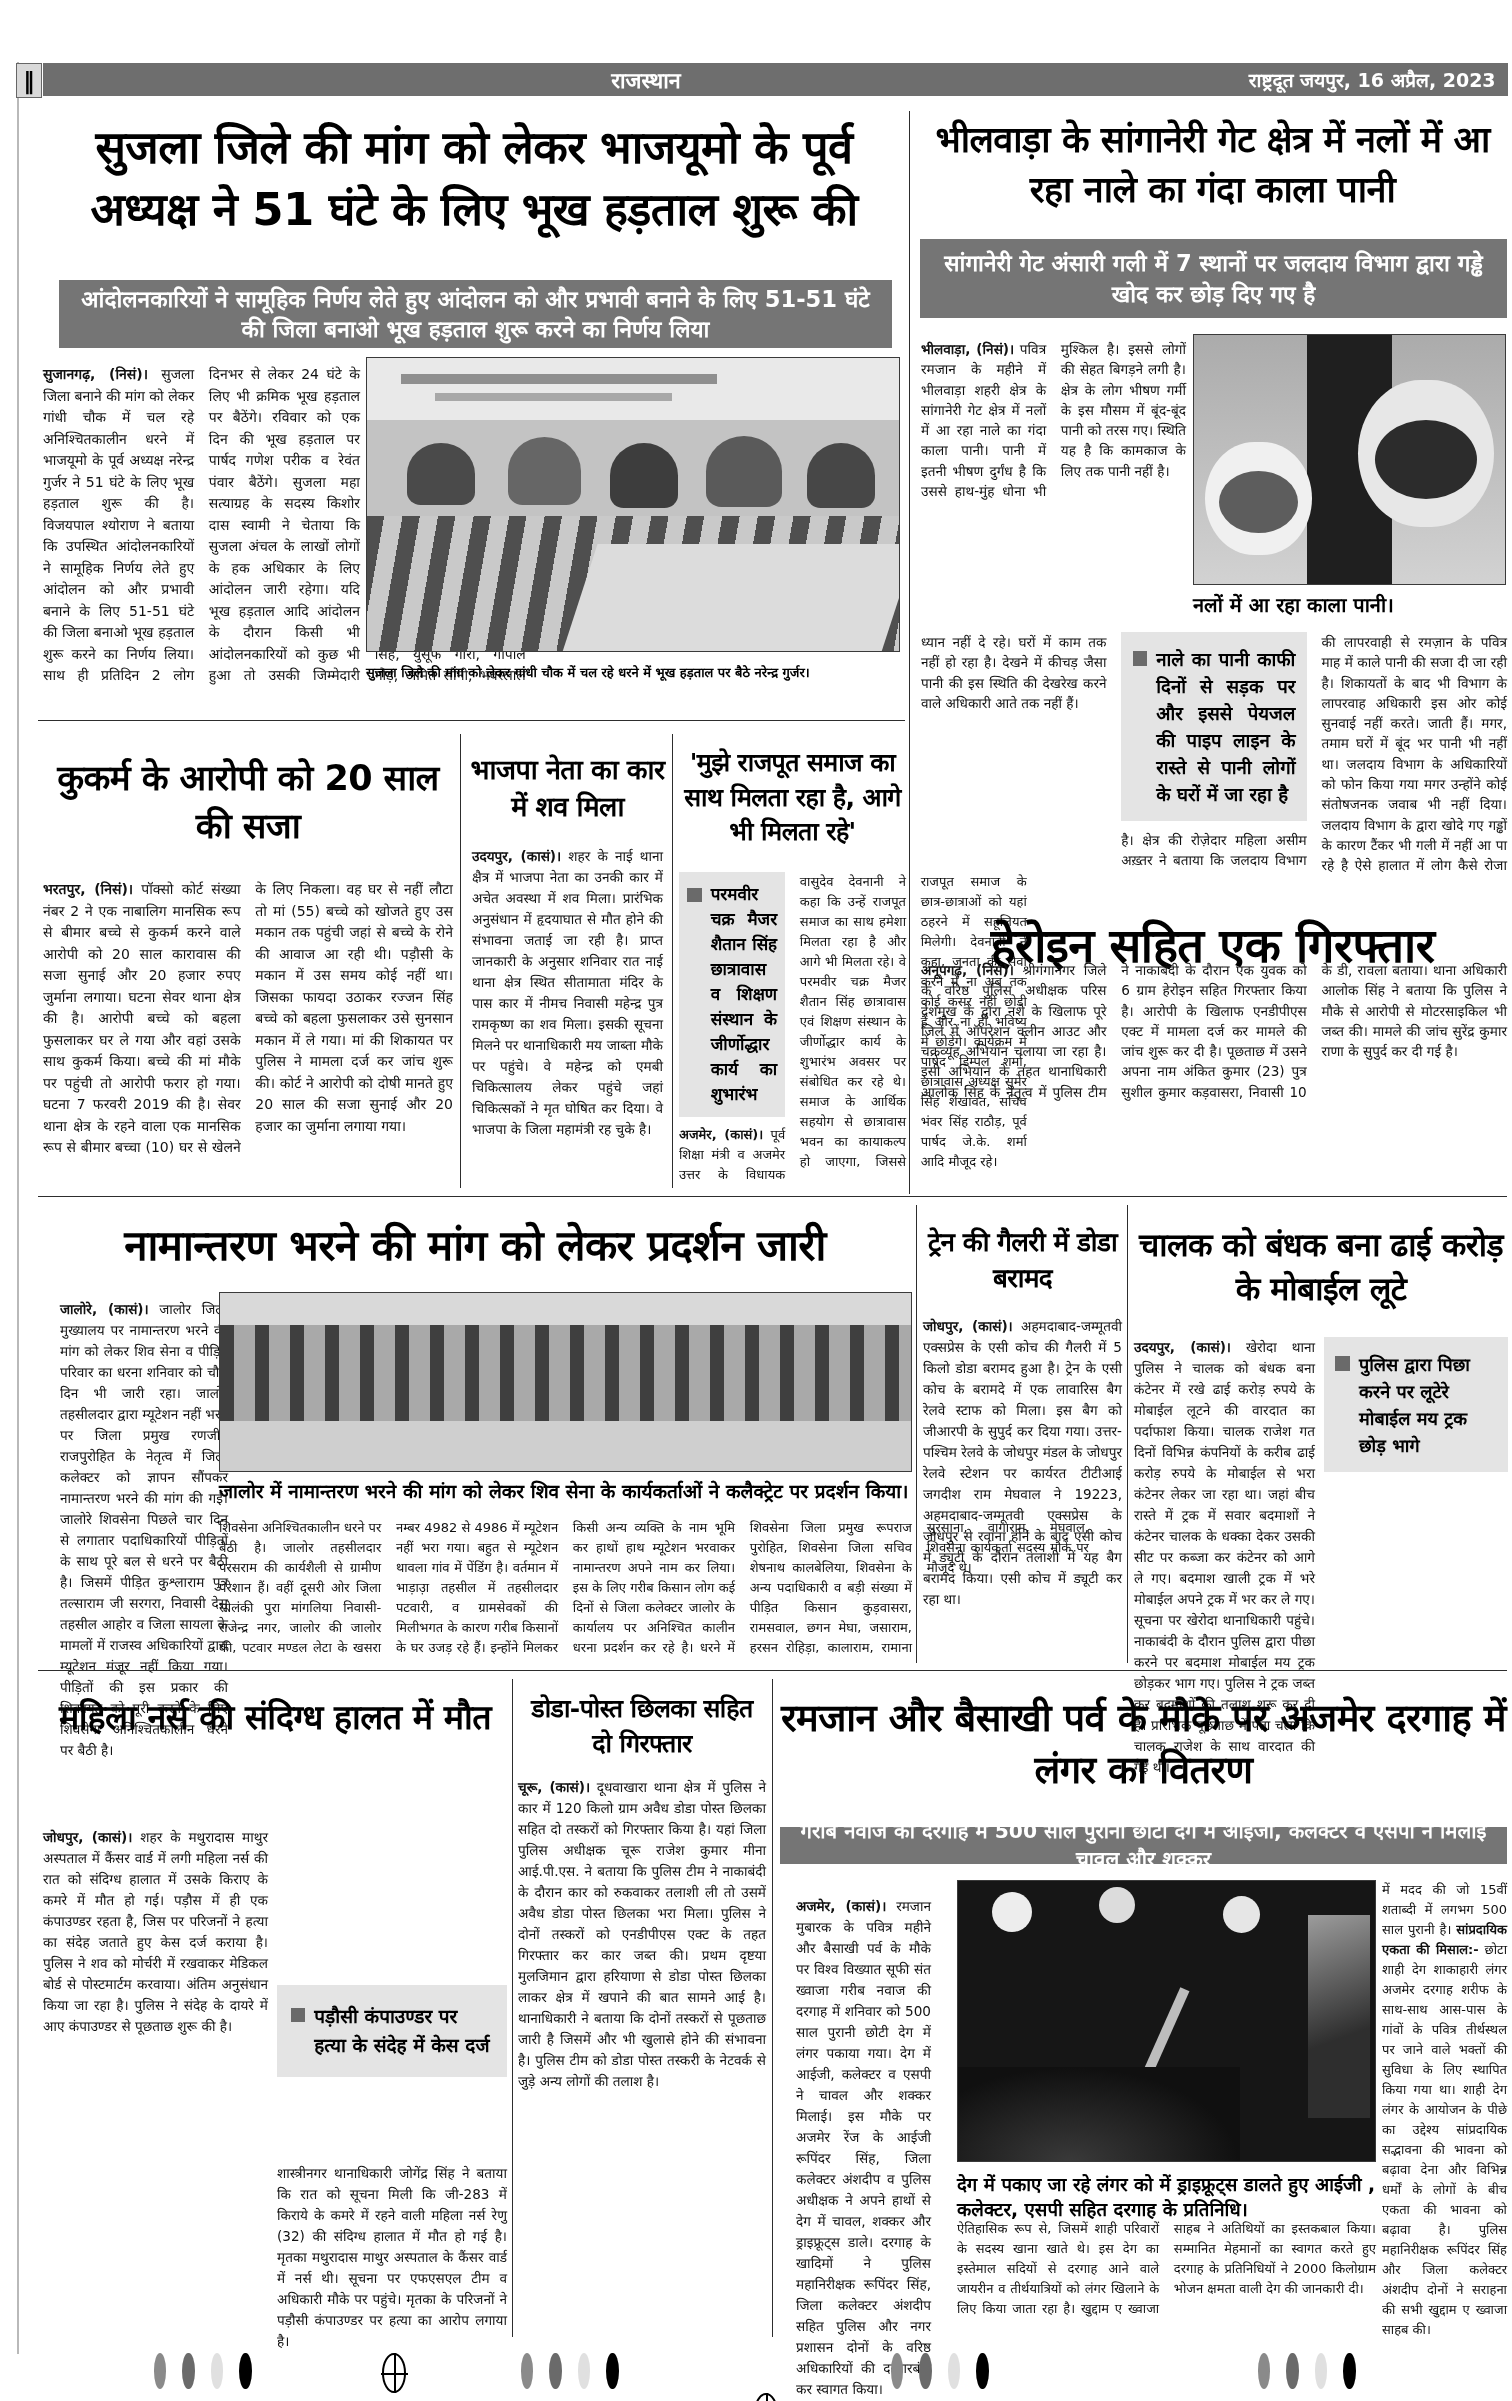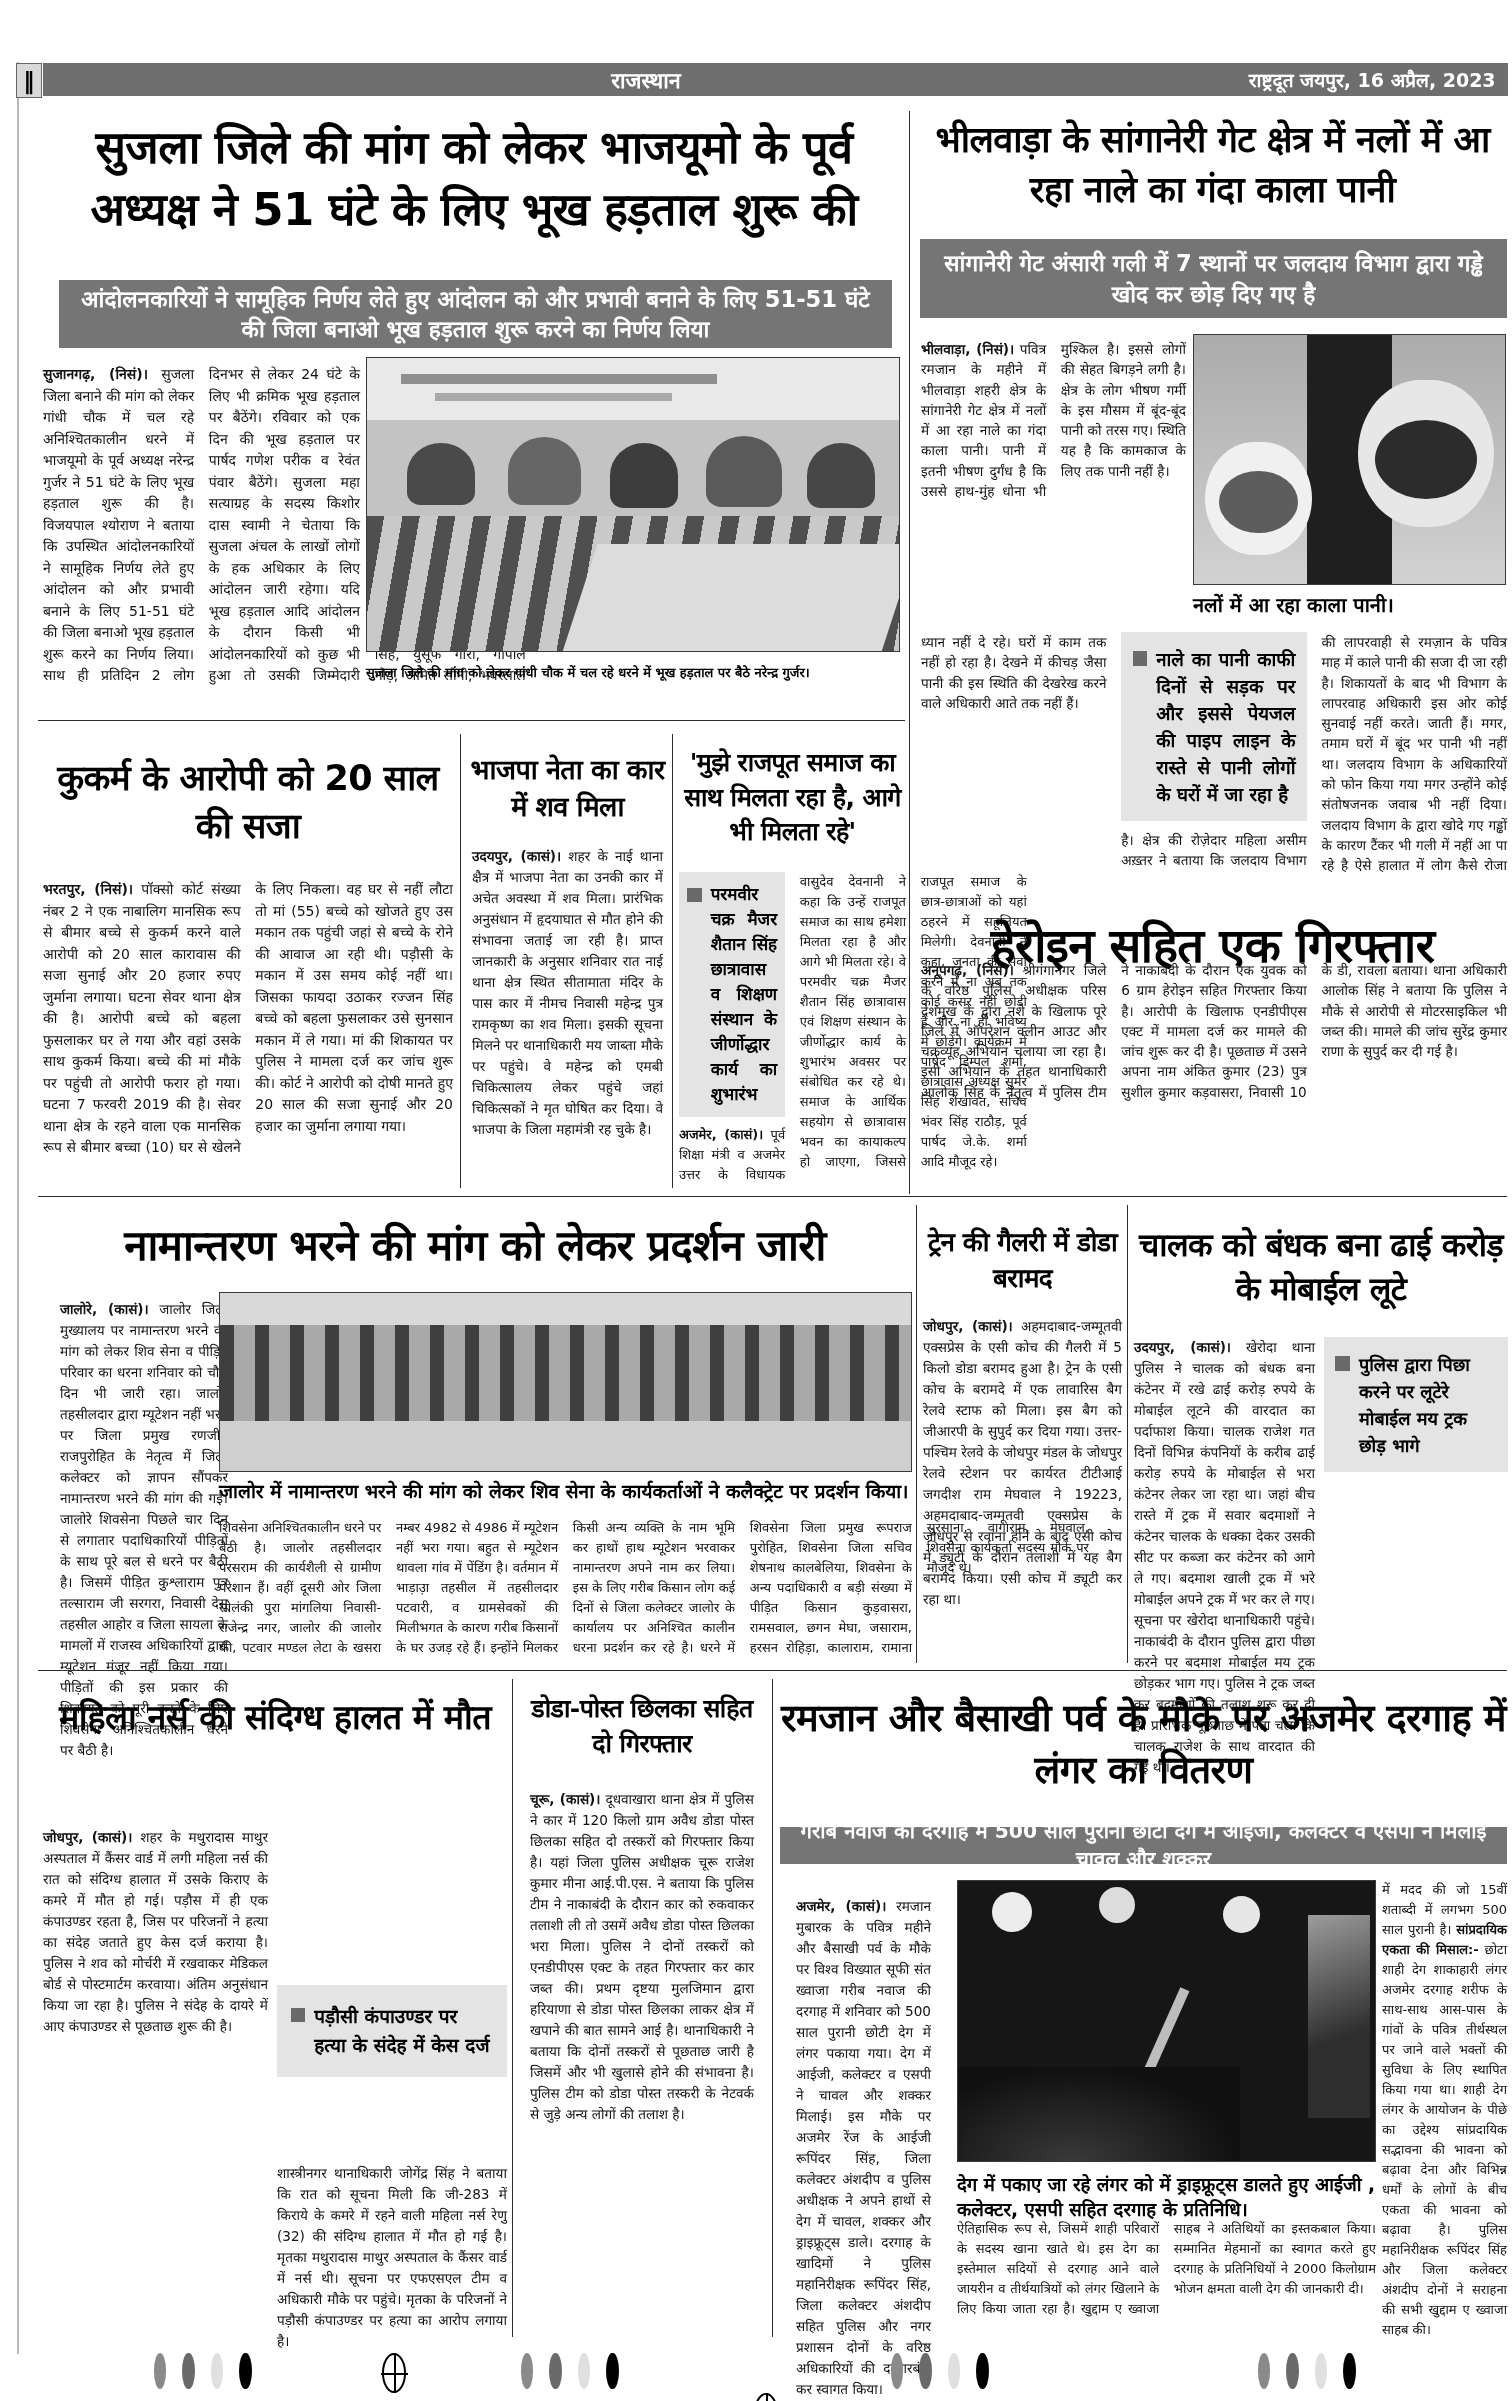--- a/index.html
+++ b/index.html
@@ -184,21 +184,21 @@
     </div>
   </div>
   <div class="abs body" style="left:277px;top:2163px;width:230px;height:173px;font-size:13.6px;line-height:21px">
     <p style="margin:0"><span>शास्त्रीनगर थानाधिकारी जोगेंद्र सिंह ने बताया कि रात को सूचना मिली कि जी-283 में किराये के कमरे में रहने वाली महिला नर्स रेणु (32) की संदिग्ध हालात में मौत हो गई है। मृतका मथुरादास माथुर अस्पताल के कैंसर वार्ड में नर्स थी। सूचना पर एफएसएल टीम व अधिकारी मौके पर पहुंचे। मृतका के परिजनों ने पड़ौसी कंपाउण्डर पर हत्या का आरोप लगाया है।</span></p>
   </div>
 
   <div class="abs vr" style="left:512px;top:1679px;height:658px"></div>
 
   <div class="abs hl" style="left:518px;top:1692px;width:248px;font-size:25px">डोडा-पोस्त छिलका सहित दो गिरफ्तार</div>
   <div class="abs body" style="left:518px;top:1777px;width:248px;height:558px;font-size:13.6px;line-height:21px">
-    <p style="margin:12px"><b class="dl">चूरू, (कासं)।</b>
+    <p style="margin:0"><b class="dl">चूरू, (कासं)।</b>
     <span>दूधवाखारा थाना क्षेत्र में पुलिस ने कार में 120 किलो ग्राम अवैध डोडा पोस्त छिलका सहित दो तस्करों को गिरफ्तार किया है। यहां जिला पुलिस अधीक्षक चूरू राजेश कुमार मीना आई.पी.एस. ने बताया कि पुलिस टीम ने नाकाबंदी के दौरान कार को रुकवाकर तलाशी ली तो उसमें अवैध डोडा पोस्त छिलका भरा मिला। पुलिस ने दोनों तस्करों को एनडीपीएस एक्ट के तहत गिरफ्तार कर कार जब्त की। प्रथम दृष्टया मुलजिमान द्वारा हरियाणा से डोडा पोस्त छिलका लाकर क्षेत्र में खपाने की बात सामने आई है। थानाधिकारी ने बताया कि दोनों तस्करों से पूछताछ जारी है जिसमें और भी खुलासे होने की संभावना है। पुलिस टीम को डोडा पोस्त तस्करी के नेटवर्क से जुड़े अन्य लोगों की तलाश है।</span></p>
   </div>
 
   <div class="abs vr" style="left:772px;top:1679px;height:658px"></div>
 
   <div class="abs hl" style="left:780px;top:1692px;width:727px;font-size:38px">रमजान और बैसाखी पर्व के मौके पर अजमेर दरगाह में लंगर का वितरण</div>
   <div class="abs subbar" style="left:780px;top:1827px;width:727px;height:37px;font-size:20.3px">गरीब नवाज की दरगाह में 500 साल पुरानी छोटी देग में आईजी, कलेक्टर व एसपी ने मिलाई चावल और शक्कर</div>
   <div class="abs body" style="left:780px;top:1880px;width:167px;height:455px;font-size:13.6px;line-height:21px">
     <p style="margin:16px"><b class="dl">अजमेर, (कासं)।</b>
     <span>रमजान मुबारक के पवित्र महीने और बैसाखी पर्व के मौके पर विश्व विख्यात सूफी संत ख्वाजा गरीब नवाज की दरगाह में शनिवार को 500 साल पुरानी छोटी देग में लंगर पकाया गया। देग में आईजी, कलेक्टर व एसपी ने चावल और शक्कर मिलाई। इस मौके पर अजमेर रेंज के आईजी रूपिंदर सिंह, जिला कलेक्टर अंशदीप व पुलिस अधीक्षक ने अपने हाथों से देग में चावल, शक्कर और ड्राइफ्रूट्स डाले। दरगाह के खादिमों ने पुलिस महानिरीक्षक रूपिंदर सिंह, जिला कलेक्टर अंशदीप सहित पुलिस और नगर प्रशासन दोनों के वरिष्ठ अधिकारियों की दस्तारबंदी कर स्वागत किया।</span></p>

